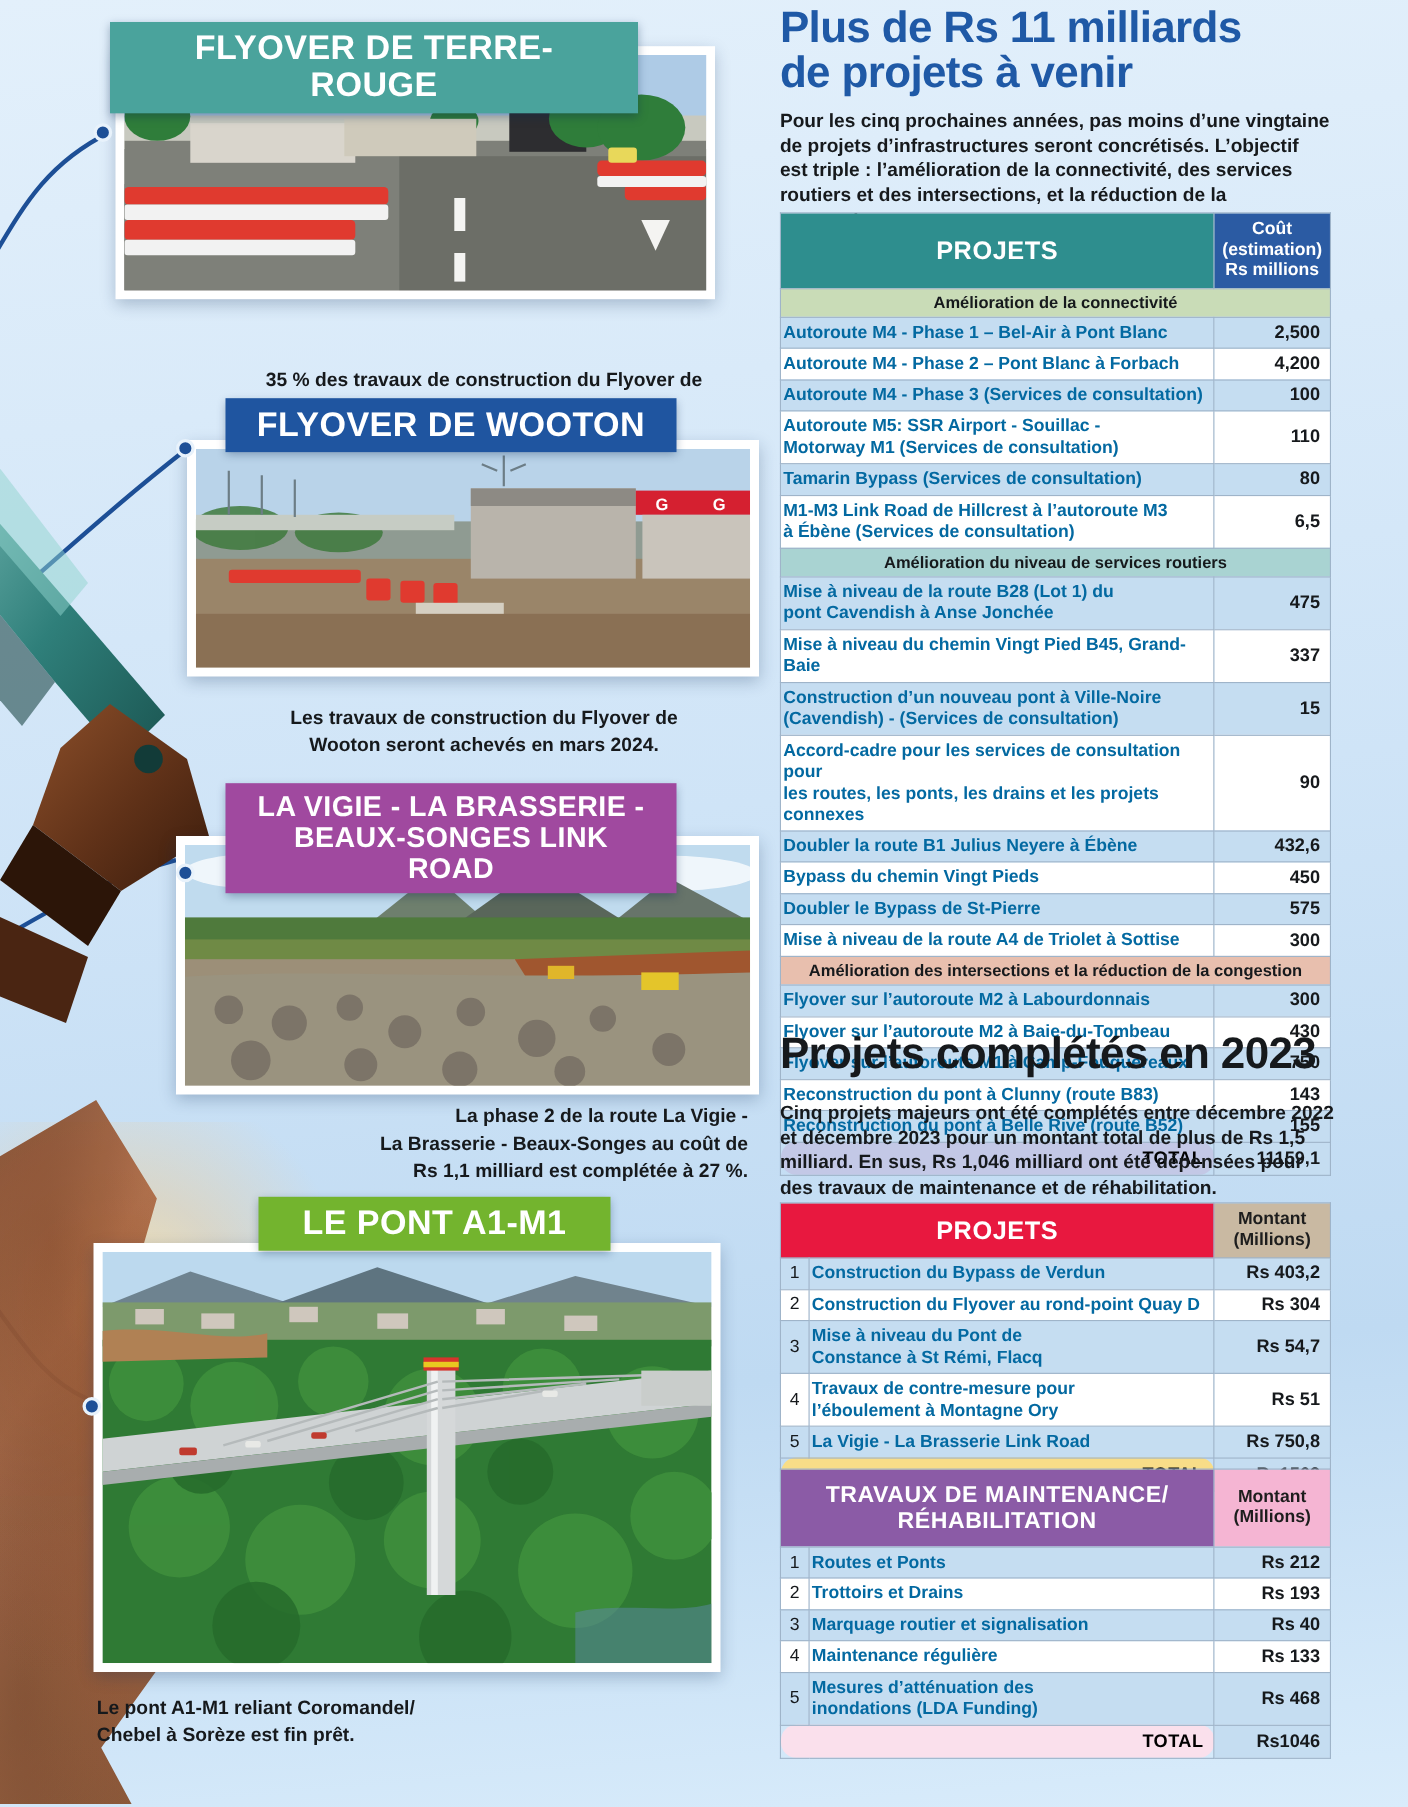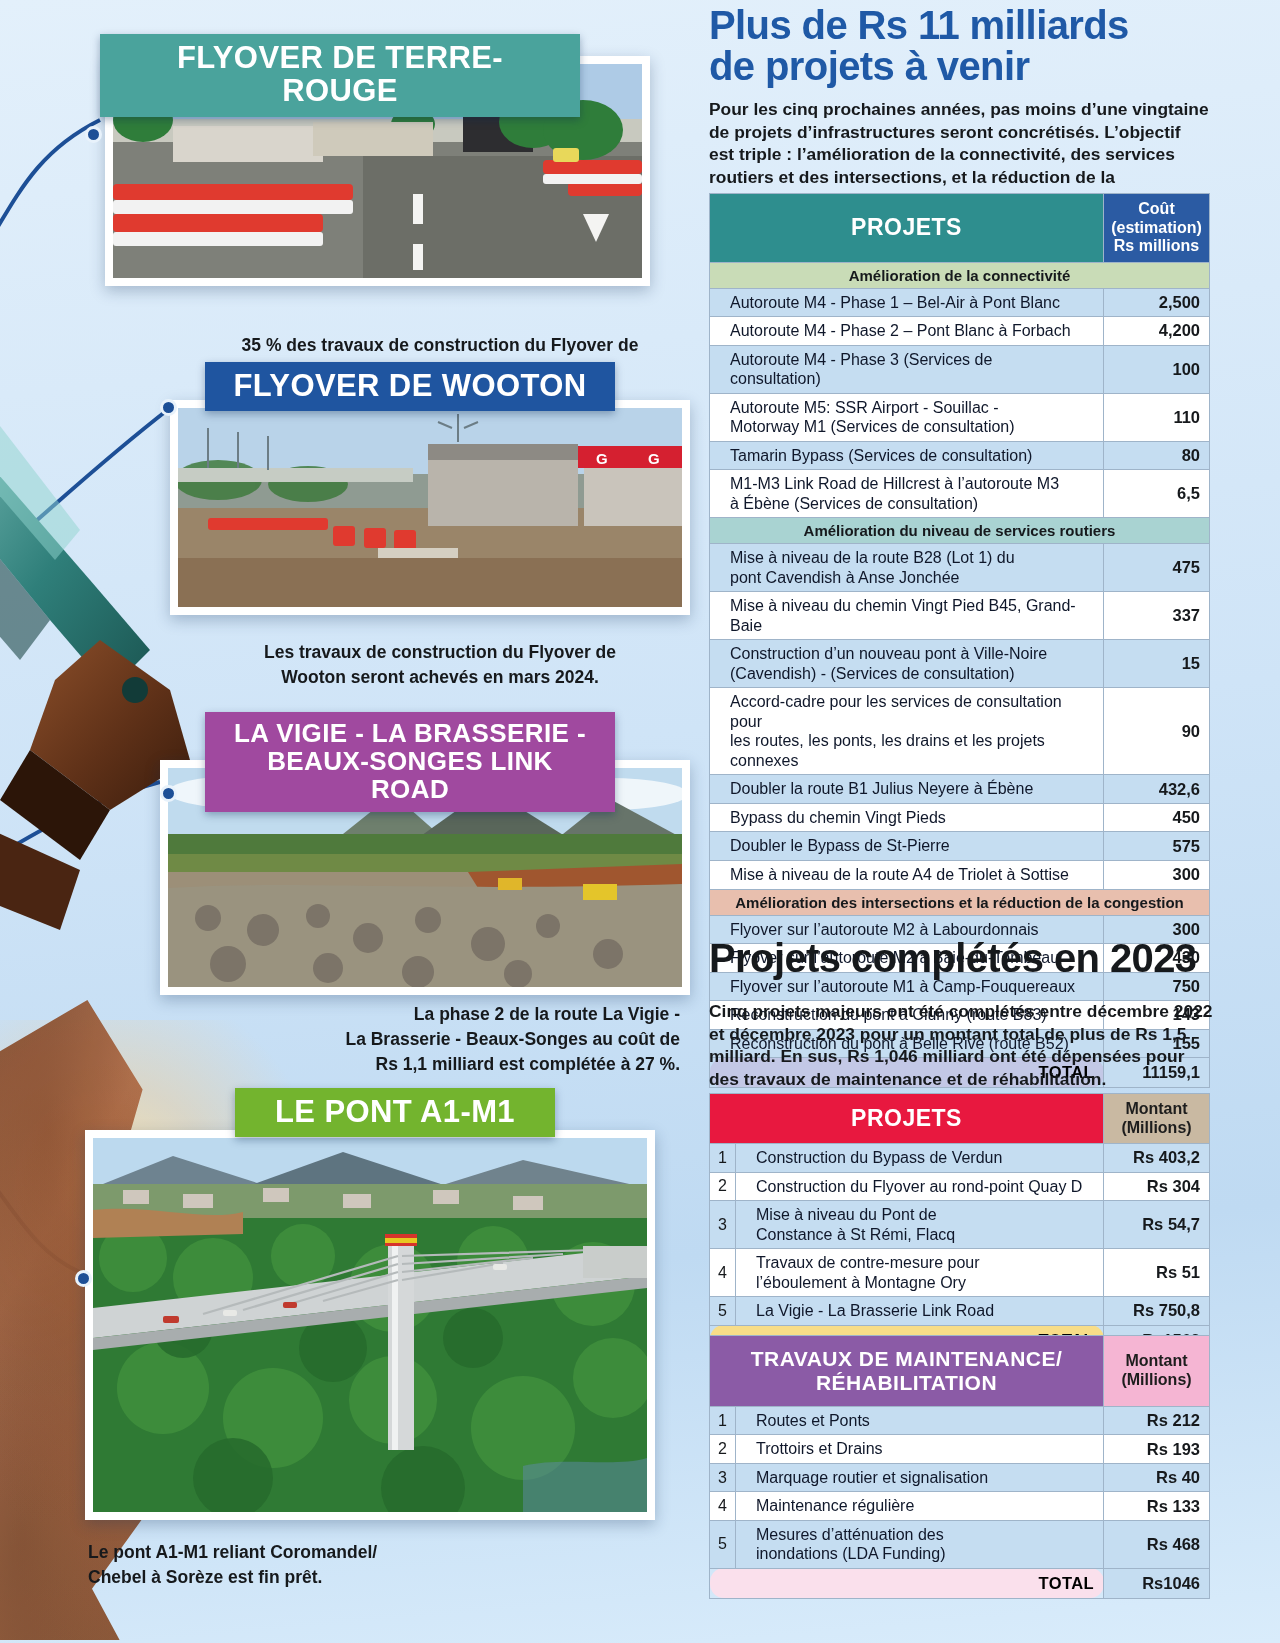--- a/index.html
+++ b/index.html
@@ -112,21 +112,21 @@
     letter-spacing:.5px; padding:11px 4px;
   }
   .th-cost {
     color:#fff; font-size:16px; font-weight:bold; text-align:center;
     line-height:1.16; padding:6px 4px; white-space:pre-line;margin-top:12px;
   }
   .sec {
     font-size:15px; font-weight:bold; text-align:center; color:#16191c;
     padding:4px 4px;
   }
-  .nm { font-size:16px; color:#0f172a; padding:4px 20px; line-height:1.22; white-space:pre-line; }
+  .nm { font-size:16px; color:#0369a1; padding:4px 2px; line-height:1.22; white-space:pre-line;font-weight:bold; }
   .vl { font-size:16.5px; font-weight:bold; color:#16191c; text-align:right; padding:4px 9px; }
   .idx { font-size:16px; color:#16191c; text-align:center; padding:4px 2px; width:26px; }
   .tot-lbl { font-size:16.5px; font-weight:bold; text-align:right; padding:5px 9px; letter-spacing:.4px;border-radius:14px; }
   .rowA { background:#c5ddf1; }
   .rowB { background:#ffffff; }
 </style>
 </head>
 <body>
 
 <div class="bg-sky"></div>
@@ -158,21 +158,21 @@
   <polygon points="0,120 90,230 60,270 0,200" fill="#0f3b38" opacity=".55"></polygon>
   <polygon points="20,10 120,140 95,170 0,60" fill="#8fd3cd" opacity=".5"></polygon>
   <polygon points="140,250 210,300 230,370 150,420 70,360 95,290" fill="url(#bkt)"></polygon>
   <polygon points="70,360 150,420 120,470 40,410" fill="#2c1508"></polygon>
   <polygon points="10,430 120,480 100,540 0,500" fill="#4a2512"></polygon>
   <circle cx="175" cy="300" r="13" fill="#123b38"></circle>
 </svg>
 
 <div class="left-col">
 
-  <div class="card" style="left:105px; top:56px; width:545px; height:230px;">
+  <div class="card" style="left:105px; top:42px; width:545px; height:230px;">
     <div class="photo-frame" style="width:545px;height:230px;">
       <div class="photo" style="background:
         linear-gradient(#a9c9e4 0 28%, #cfcfc6 28% 40%, #8e9089 40% 55%, #6e6e68 55% 100%);">
         <svg viewBox="0 0 529 214" preserveAspectRatio="none" style="width:100%;height:100%;">
           <rect width="529" height="60" fill="#aecbe6"></rect>
           <rect y="55" width="529" height="30" fill="#c8c9bf"></rect>
           <rect y="78" width="529" height="136" fill="#7e8079"></rect>
           <rect x="250" y="92" width="279" height="122" fill="#6c6e67"></rect>
           <rect x="350" y="40" width="70" height="48" fill="#2d2d30"></rect>
           <g fill="#2f7d3a">

